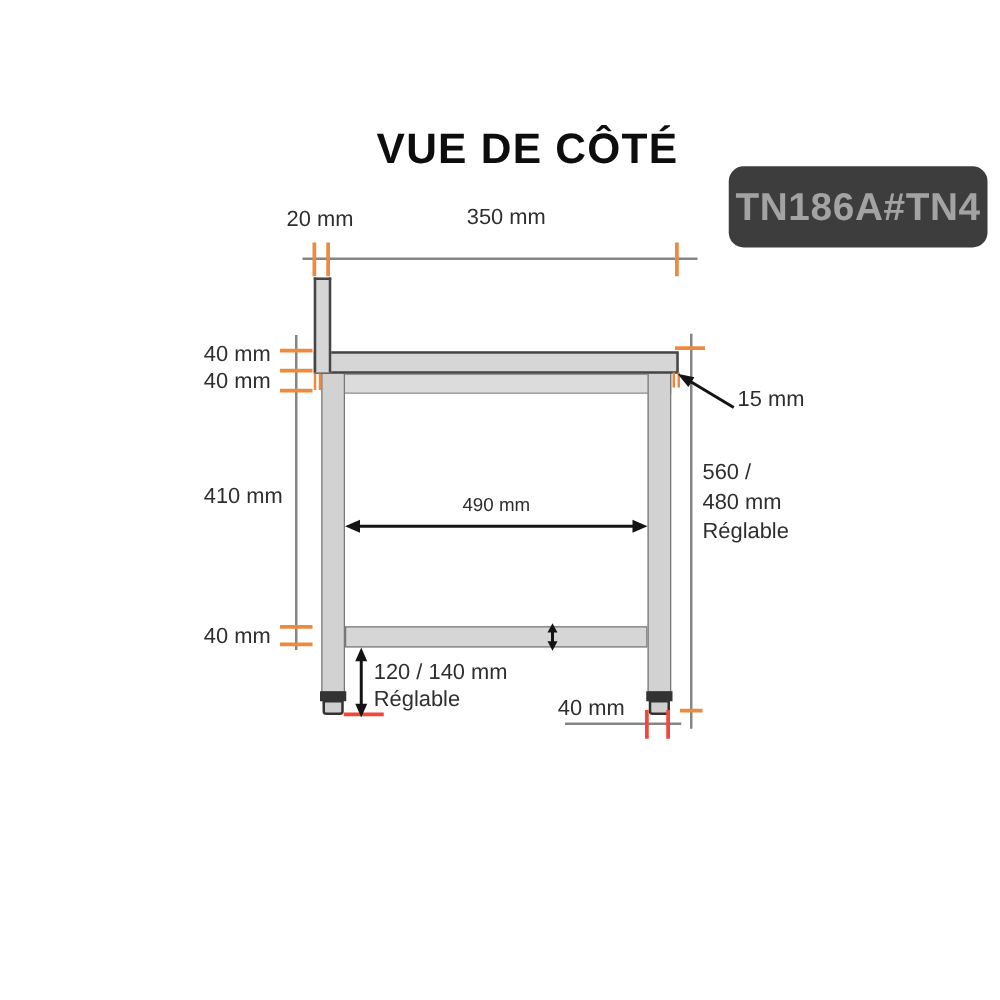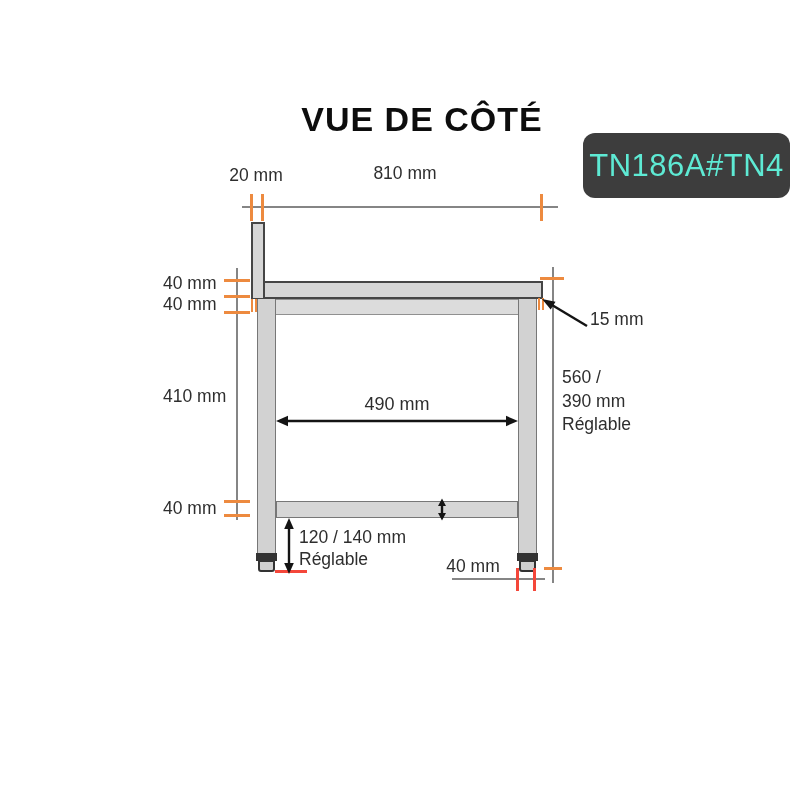--- a/index.html
+++ b/index.html
@@ -2,42 +2,42 @@
 <html><head>
 <meta charset="utf-8">
 <style>
   html,body{margin:0;padding:0;background:#ffffff;}
   .canvas{position:relative;width:800px;height:800px;background:#ffffff;overflow:hidden;
           font-family:"Liberation Sans",sans-serif;}
   .title{position:absolute;left:0;right:0;top:100px;text-align:center;
          font-size:34px;font-weight:bold;letter-spacing:1px;color:#0d0d0d;margin-left:44px;}
   .badge{position:absolute;left:583px;top:133px;width:207px;height:65px;
          background:#3d3d3d;border-radius:12px;display:flex;align-items:center;justify-content:center;}
-  .badge span{color:#5eead4;font-size:31px;font-weight:normal;letter-spacing:0.5px;}
+  .badge span{color:#a3a3a3;font-size:31px;font-weight:bold;letter-spacing:0.5px;}
   .dim-label{position:absolute;font-size:17.5px;color:#2e2e2e;white-space:nowrap;line-height:21px;}
   .dim-label.center{text-align:center;}
   .gline{position:absolute;background:#858585;z-index:1;}
   .tick-o{position:absolute;background:#ED8A3F;z-index:6;}
   .tick-r{position:absolute;background:#F4473A;z-index:6;}
   .part{position:absolute;background:#d6d6d6;box-sizing:border-box;}
   .arrow-svg{position:absolute;z-index:7;}
   .multiline div{line-height:23.5px;}
 </style>
 </head>
 <body>
 
 <div class="canvas">
 
   <div class="title">VUE DE CÔTÉ</div>
   <div class="badge">
     <span>TN186A#TN4</span>
   </div>
 
   <div class="dim-label center" style="left:226px;top:165px;width:60px;">20 mm</div>
-  <div class="dim-label center" style="left:355px;top:163px;width:100px;">810 mm</div>
+  <div class="dim-label center" style="left:355px;top:163px;width:100px;">350 mm</div>
   <div class="gline" style="left:242px;top:206px;width:316px;height:2px;"></div>
   <div class="tick-o" style="left:250px;top:194px;width:3px;height:27px;"></div>
   <div class="tick-o" style="left:261px;top:194px;width:3px;height:27px;"></div>
   <div class="tick-o" style="left:540px;top:194px;width:3px;height:27px;"></div>
 
   <div class="part" style="left:258px;top:299px;width:279px;height:16px;background:#dcdcdc;border:1px solid #909090;z-index:1;"></div>
   <div class="part" style="left:257px;top:298px;width:19px;height:256px;background:#d2d2d2;border:1.5px solid #777777;z-index:2;"></div>
   <div class="part" style="left:518px;top:298px;width:19px;height:256px;background:#d2d2d2;border:1.5px solid #777777;z-index:2;"></div>
   <div class="part" style="left:276px;top:501px;width:242px;height:17px;border:1.5px solid #777777;z-index:2;"></div>
   <div class="part" style="left:251px;top:281px;width:292px;height:18px;border:2px solid #454545;z-index:3;"></div>
@@ -54,40 +54,40 @@
   <div class="tick-o" style="left:224px;top:311px;width:26px;height:3px;"></div>
   <div class="tick-o" style="left:224px;top:500px;width:26px;height:3px;"></div>
   <div class="tick-o" style="left:224px;top:514px;width:26px;height:3px;"></div>
   <div class="tick-o" style="left:251px;top:299px;width:2px;height:13px;"></div>
   <div class="tick-o" style="left:255px;top:299px;width:2px;height:13px;"></div>
   <div class="dim-label" style="left:163px;top:273px;">40 mm</div>
   <div class="dim-label" style="left:163px;top:294px;">40 mm</div>
   <div class="dim-label" style="left:163px;top:386px;text-align:right;">410 mm</div>
   <div class="dim-label" style="left:163px;top:498px;">40 mm</div>
 
-  <div class="dim-label center" style="left:347px;top:394px;width:100px;font-size:18px;">490 mm</div>
+  <div class="dim-label center" style="left:347px;top:394px;width:100px;font-size:15px;">490 mm</div>
   <svg class="arrow-svg" style="left:275px;top:411px;" width="244" height="20" viewBox="0 0 244 20">
     <line x1="11" y1="10" x2="233" y2="10" stroke="#141414" stroke-width="2.4"></line>
     <polygon points="1,10 13,4.8 13,15.2" fill="#141414"></polygon>
     <polygon points="243,10 231,4.8 231,15.2" fill="#141414"></polygon>
   </svg>
 
   <div class="gline" style="left:552px;top:267px;width:2px;height:316px;"></div>
   <div class="tick-o" style="left:540px;top:277px;width:24px;height:3px;"></div>
   <div class="tick-o" style="left:544px;top:567px;width:18px;height:3px;"></div>
   <div class="tick-o" style="left:538px;top:298px;width:2px;height:12px;"></div>
   <div class="tick-o" style="left:542px;top:298px;width:2px;height:12px;"></div>
   <svg class="arrow-svg" style="left:540px;top:296px;" width="50" height="34" viewBox="0 0 50 34">
     <line x1="12" y1="9" x2="47" y2="30" stroke="#141414" stroke-width="2.4"></line>
     <polygon points="2,3 15.5,5.8 10.7,13.6" fill="#141414"></polygon>
   </svg>
   <div class="dim-label" style="left:590px;top:309px;">15 mm</div>
   <div class="dim-label multiline" style="left:562px;top:366px;">
     <div>560 /</div>
-    <div>390 mm</div>
+    <div>480 mm</div>
     <div>Réglable</div>
   </div>
 
   <svg class="arrow-svg" style="left:433px;top:498px;" width="18" height="23" viewBox="0 0 18 23">
     <line x1="9" y1="5.5" x2="9" y2="17.5" stroke="#141414" stroke-width="2.4"></line>
     <polygon points="9,0.5 5,8 13,8" fill="#141414"></polygon>
     <polygon points="9,22.5 5,15 13,15" fill="#141414"></polygon>
   </svg>
   <div class="dim-label" style="left:453px;top:500px;font-size:16.5px;">40 mm</div>
 

